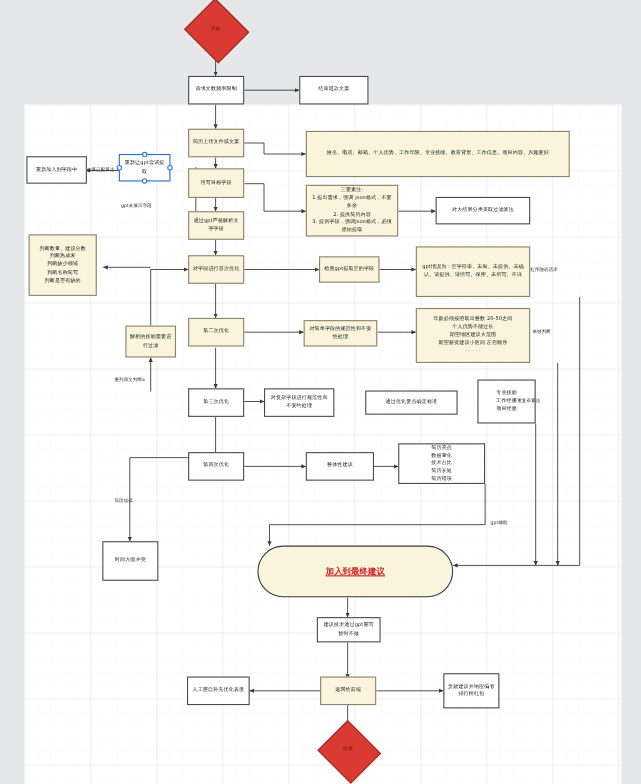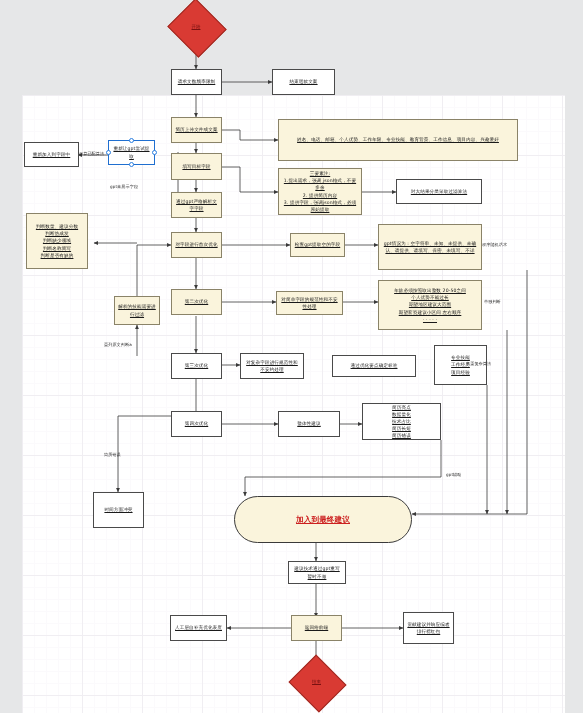--- a/index.html
+++ b/index.html
@@ -31,21 +31,20 @@
     box-sizing:border-box;
     display:flex;align-items:center;justify-content:center;
     text-align:center;
     border:1px solid #4a4a4a;
     background:#ffffff;
     color:#1a1a1a;
     font-size:4.6px;
     line-height:1.55;
     padding:2px 3px;
     letter-spacing:.1px;
-    text-decoration:underline;
   }
   .node.beige{background:#faf4dc;border-color:#8a8368;}
   .node.plain{background:#ffffff;border-color:#4a4a4a;}
   .node.diamond{
     border:none;background:transparent;
     color:#7a1111;
   }
   .node.diamond .dshape{
     position:absolute;left:0;top:0;width:100%;height:100%;
     background:#d93a33;border:1px solid #9e2a22;

